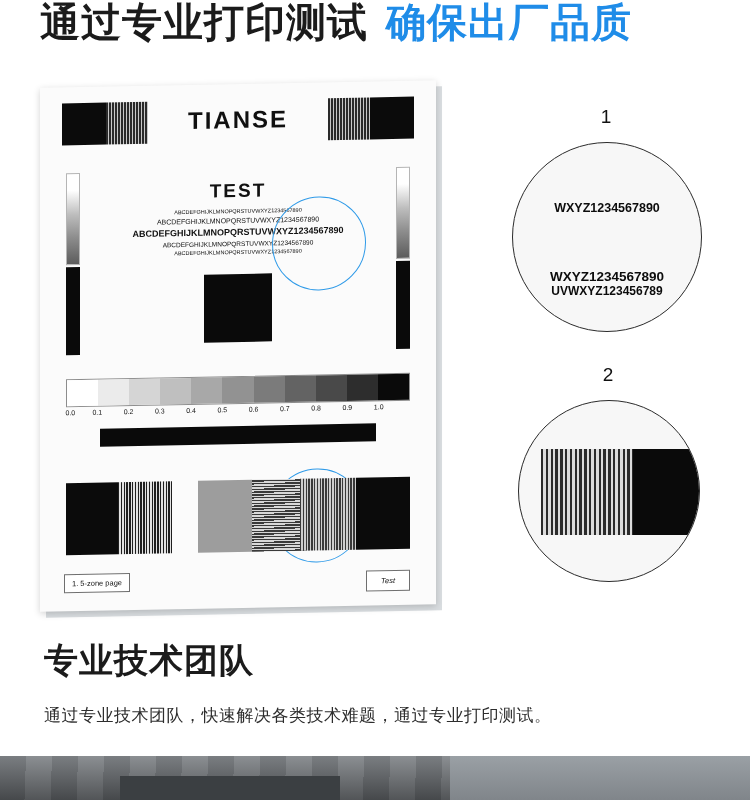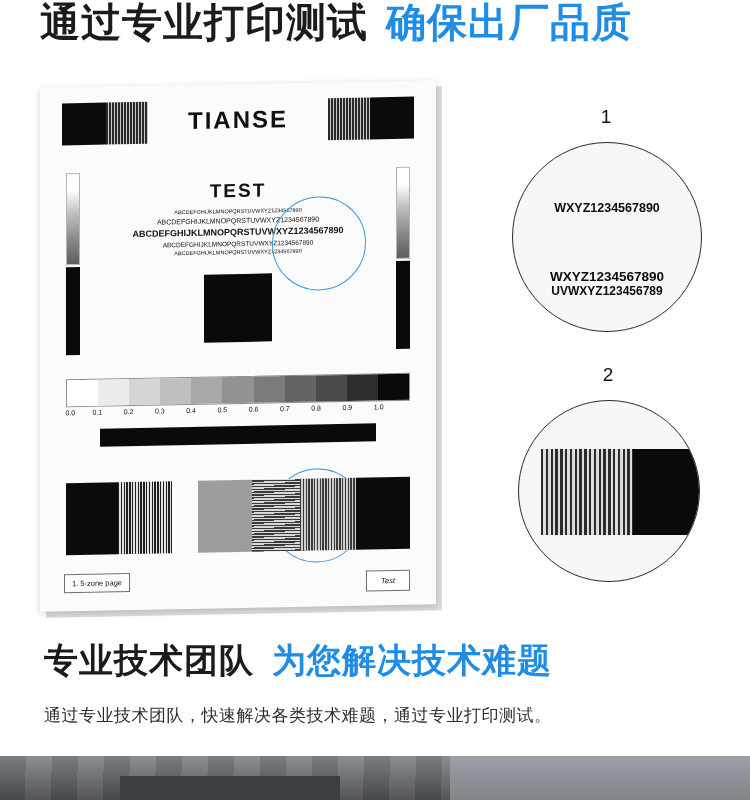--- a/index.html
+++ b/index.html
@@ -318,21 +318,21 @@
 
   
   .sub-headline {
     position: absolute;
     left: 44px;
     top: 638px;
     width: 680px;
     height: 46px;
     display: flex;
     align-items: center;
-    gap: 18px;
+    gap: 10px;
     white-space: nowrap;
   }
   .sub-dark {
     font-size: 34px;
     font-weight: bold;
     color: #1b1b1b;
     letter-spacing: 1px;
   }
   .sub-blue {
     font-size: 34px;
@@ -486,21 +486,20 @@
 </div>
 
 <div class="mag-label mag2-label">2</div>
 <div class="mag mag2">
   <div class="mag2-stripe"></div>
   <div class="mag2-black"></div>
 </div>
 
 <div class="sub-headline">
   <span class="sub-dark">专业技术团队</span>
-  <span class="sub-blue">为您解决技术难题</span>
 </div>
 <div class="sub-desc">通过专业技术团队，快速解决各类技术难题，通过专业打印测试。</div>
 
 <div class="photo-strip">
   <div class="photo-right"></div>
   <div class="photo-left"></div>
   <div class="photo-dark"></div>
 </div>
 
 </body></html>

